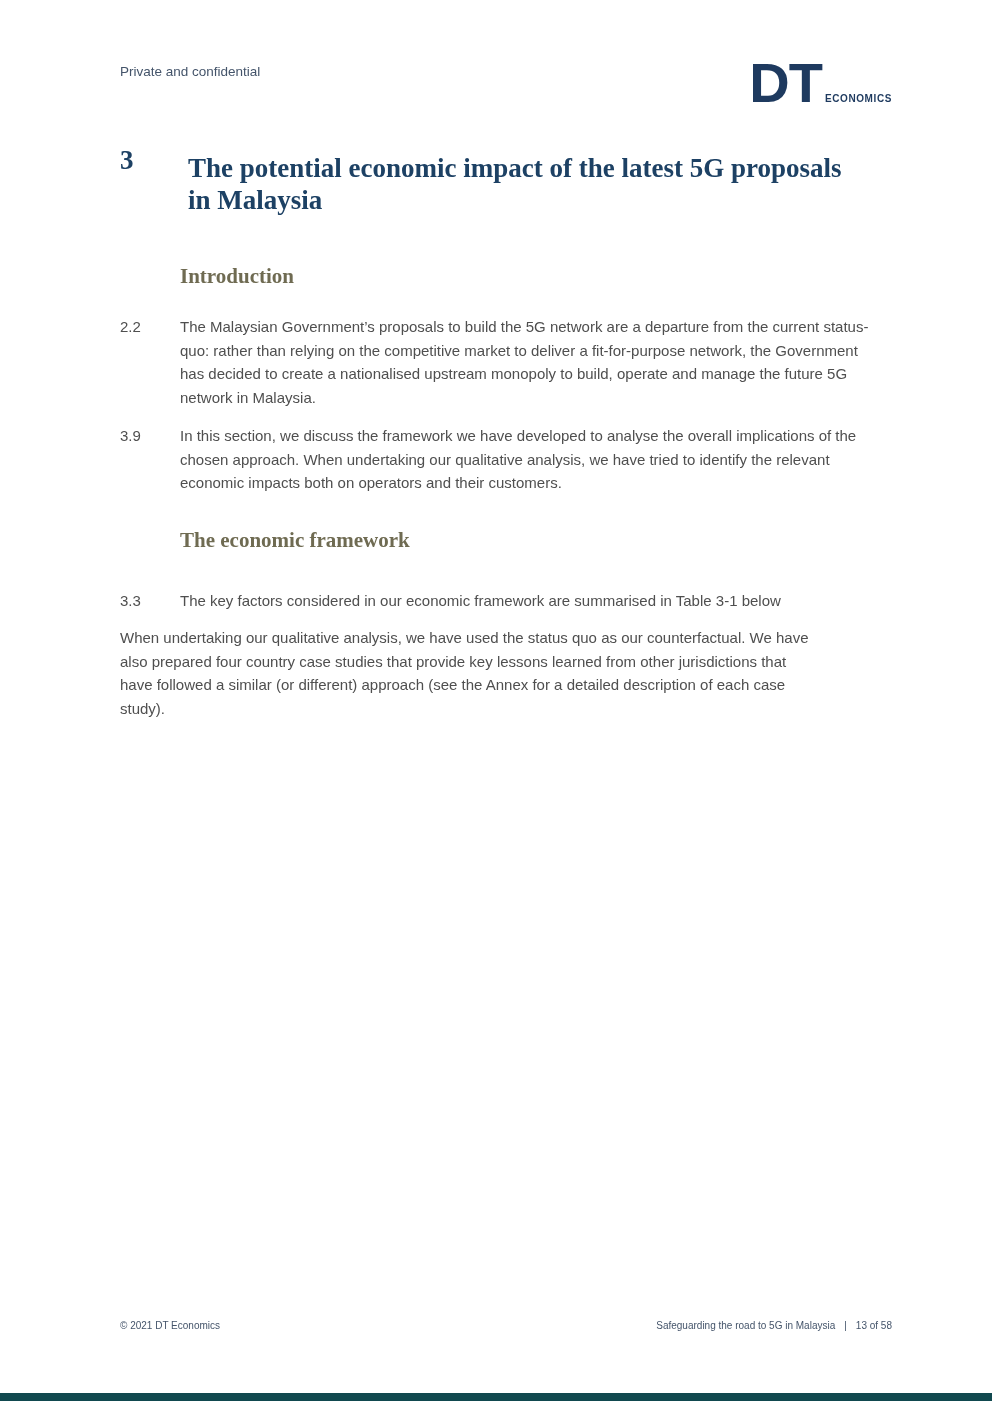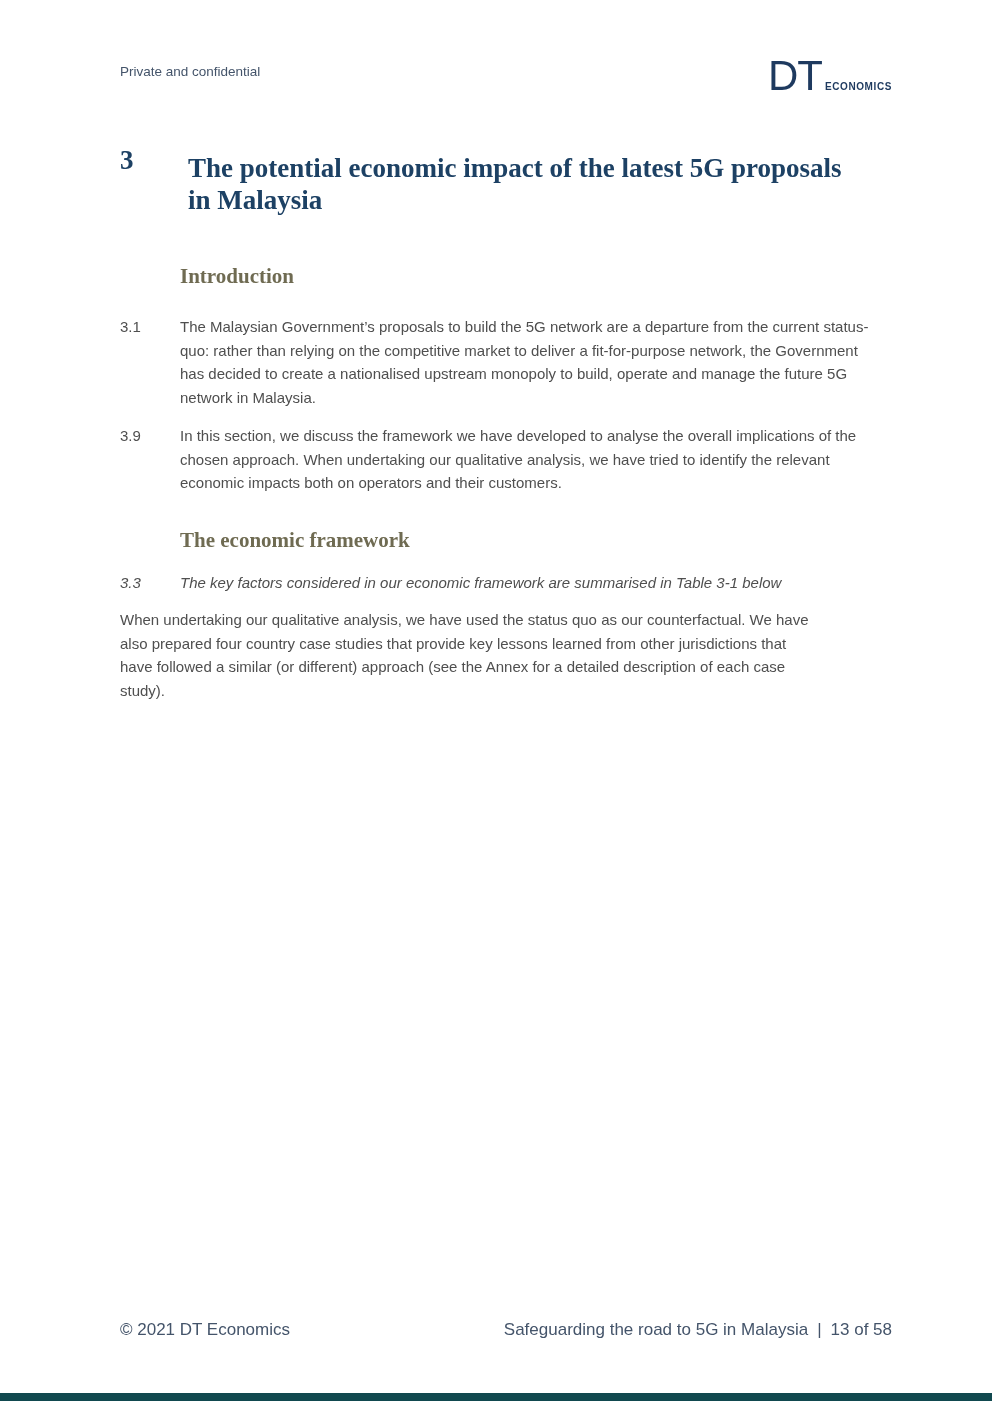--- a/index.html
+++ b/index.html
@@ -20,22 +20,22 @@
     justify-content: space-between;
     align-items: flex-start;
   }
   .conf-label {
     font-size: 13.5px;
     color: #44546a;
     padding-top: 9px;
   }
   .logo { color: #1e3a5f; white-space: nowrap; line-height: 1; }
   .logo-dt {
-    font-size: 42px;
-    font-weight: 400;
+    font-size: 56px;
+    font-weight: 700;
     letter-spacing: -1px;
   }
   .logo-econ {
     font-size: 10px;
     font-weight: 700;
     letter-spacing: 0.6px;
     margin-left: 3px;
   }
 
   
@@ -67,32 +67,32 @@
   .sh-framework { margin-top: 33px; }
 
   .para {
     font-size: 15px;
     line-height: 23.5px;
     color: #4f4f4f;
   }
   .para .ptext { width: 690px; }
   .para-31 { margin-top: 26px; }
   .para-32 { margin-top: 15px; }
-  .para-33 { margin-top: 18px; font-style: italic; }
+  .para-33 { margin-top: 36px; }
   .para-34 { margin-top: 14px; }
 
   
   .footer {
     position: absolute;
     left: 120px; right: 100px;
     top: 1320px;
     display: flex;
     justify-content: space-between;
     align-items: baseline;
-    font-size: 17px;
+    font-size: 10px;
     color: #44546a;
   }
   .footer-right { white-space: nowrap; }
   .footer-sep { margin: 0 9px; color: #44546a; }
 
   .accent-bar {
     position: absolute;
     left: 0; right: 0; bottom: 0;
     height: 8px;
     background: #11494f;
@@ -113,21 +113,21 @@
   <div class="content">
 
     <div class="row">
       <span class="num-col chapter-number">3</span>
       <h1 class="chapter-title">The potential economic impact of the latest 5G proposals in Malaysia</h1>
     </div>
 
     <h2 class="section-heading sh-intro">Introduction</h2>
 
     <div class="row para para-31">
-      <span class="num-col pnum">3.1</span>
+      <span class="num-col pnum">2.2</span>
       <div class="ptext">The Malaysian Government’s proposals to build the 5G network are a departure from the current status-quo: rather than relying on the competitive market to deliver a fit-for-purpose network, the Government has decided to create a nationalised upstream monopoly to build, operate and manage the future 5G network in Malaysia.</div>
     </div>
 
     <div class="row para para-32">
       <span class="num-col pnum">3.9</span>
       <div class="ptext">In this section, we discuss the framework we have developed to analyse the overall implications of the chosen approach. When undertaking our qualitative analysis, we have tried to identify the relevant economic impacts both on operators and their customers.</div>
     </div>
 
     <h2 class="section-heading sh-framework">The economic framework</h2>
 

